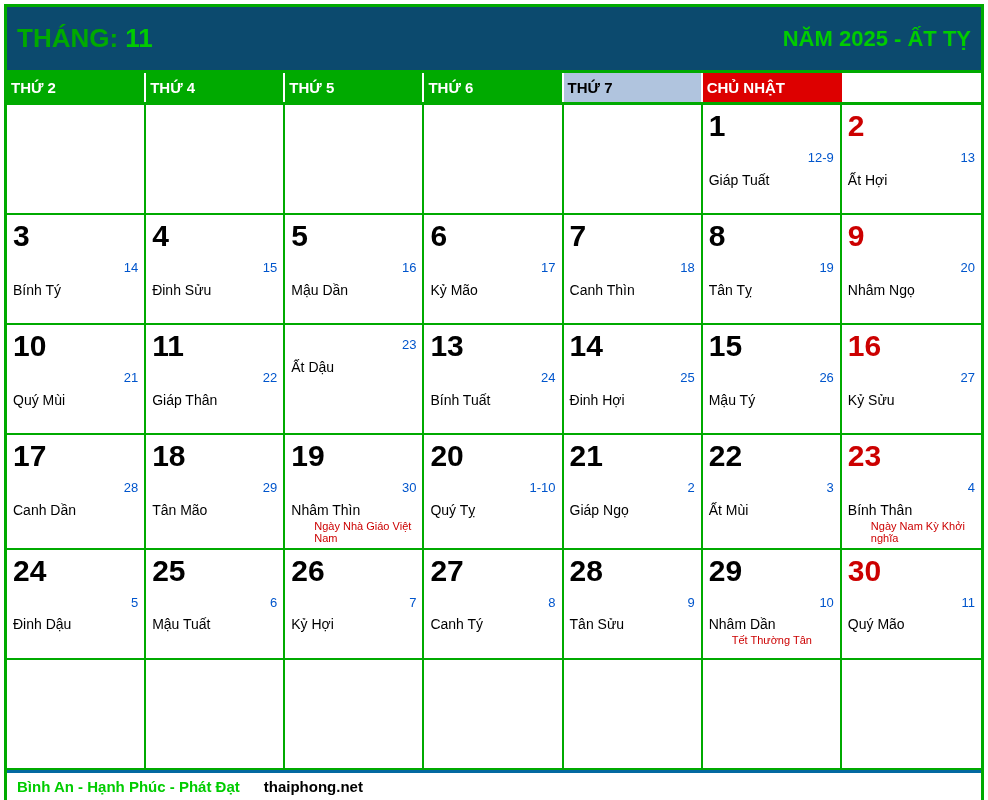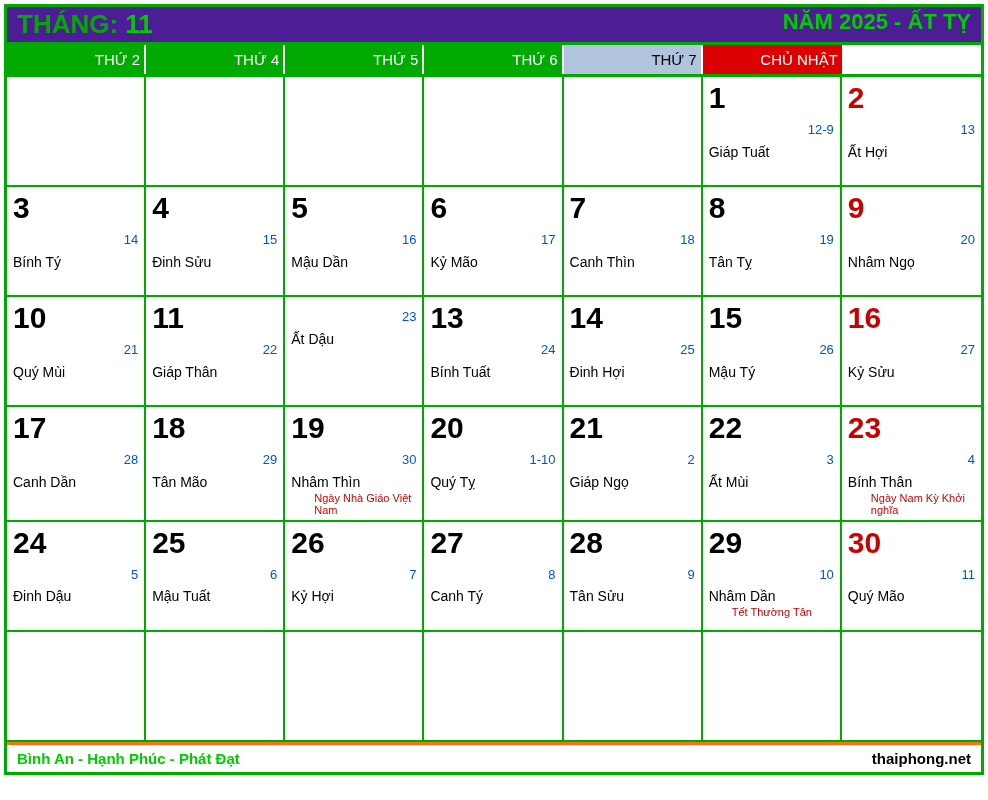--- a/index.html
+++ b/index.html
@@ -9,22 +9,23 @@
       width: 988px;
       min-height: 800px;
     }
     .calendar-wrapper {
       border: 3px solid #00aa00;
       margin: 4px;
     }
     .header-row {
       display: flex;
       justify-content: space-between;
-      padding: 2px 10px;
-      background: #4c1d95;
+      align-items: center;
+      padding: 16px 10px;
+      background: #0c4a6e;
     }
     .header-thang {
       font-size: 26px;
       font-weight: bold;
       color: #000;
     }
     .header-thang span {
       color: #00aa00;
     }
     .header-nam {
@@ -32,23 +33,23 @@
       font-weight: bold;
       color: #00cc00;
       margin-left: 32px;
     }
     .day-headers {
       display: grid;
       grid-template-columns: repeat(7, 1fr);
       border-top: 3px solid #00aa00;
     }
     .day-header {
-      text-align: right;
+      text-align: left;
       padding: 6px 4px;
-      font-weight: normal;
+      font-weight: bold;
       font-size: 15px;
       color: #fff;
       background: #00aa00;
       border-right: 2px solid #fff;
     }
     .day-header.thu7 {
       background: #b0c4de;
       color: #000;
     }
     .day-header.chunhat {
@@ -103,25 +104,25 @@
     }
     .cell-event {
       font-size: 11px;
       color: #cc0000;
       margin-top: 2px;
       font-weight: normal;
       margin-left: 23px;
     }
     .footer-row {
       display: flex;
-      justify-content: space-between;
+      justify-content: flex-start;
       align-items: center;
       padding: 5px 10px;
       background: #fff;
-      border-top: 3px solid #f97316;
+      border-top: 3px solid #0369a1;
     }
     .footer-left {
       font-size: 15px;
       font-weight: bold;
       color: #00cc00;
     }
     .footer-right {
       font-size: 15px;
       font-weight: bold;
       color: #000;

